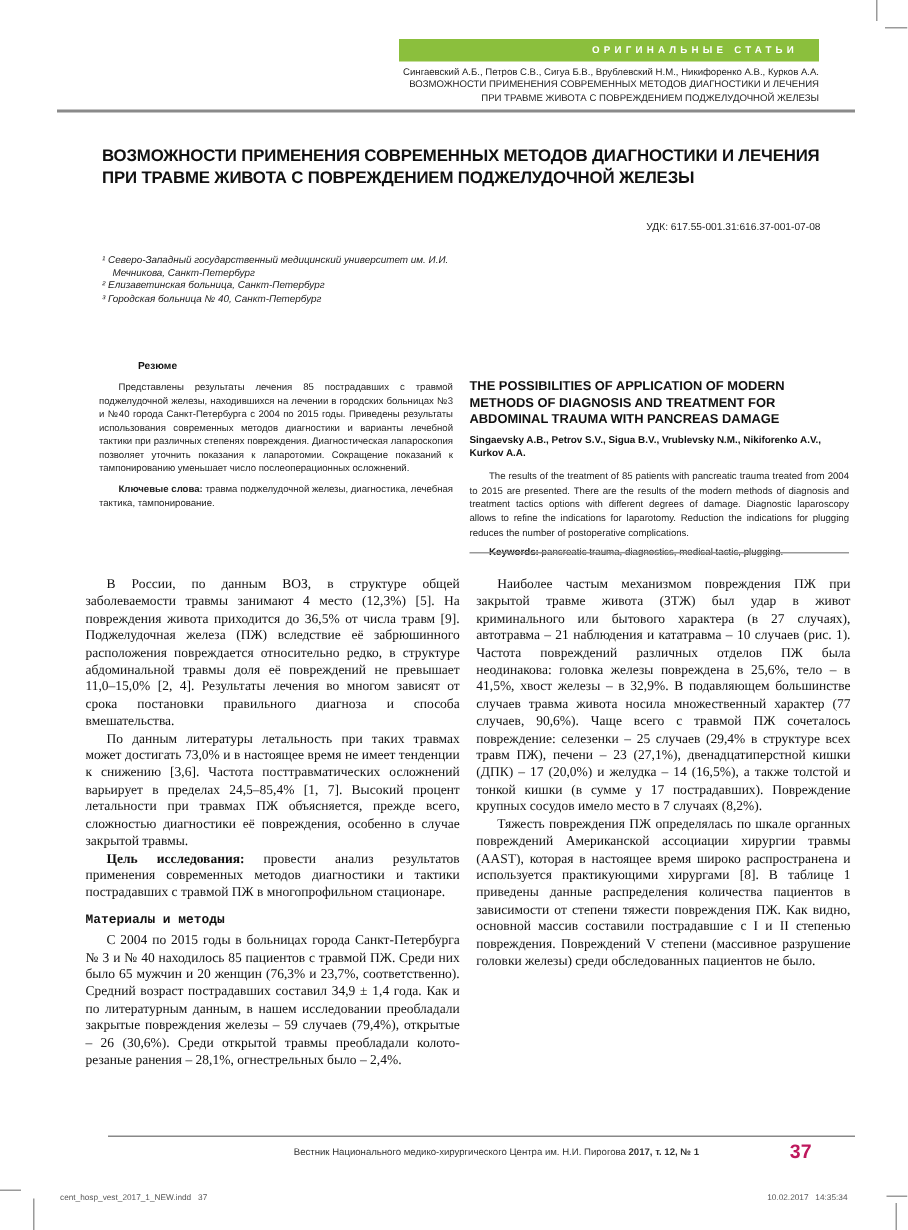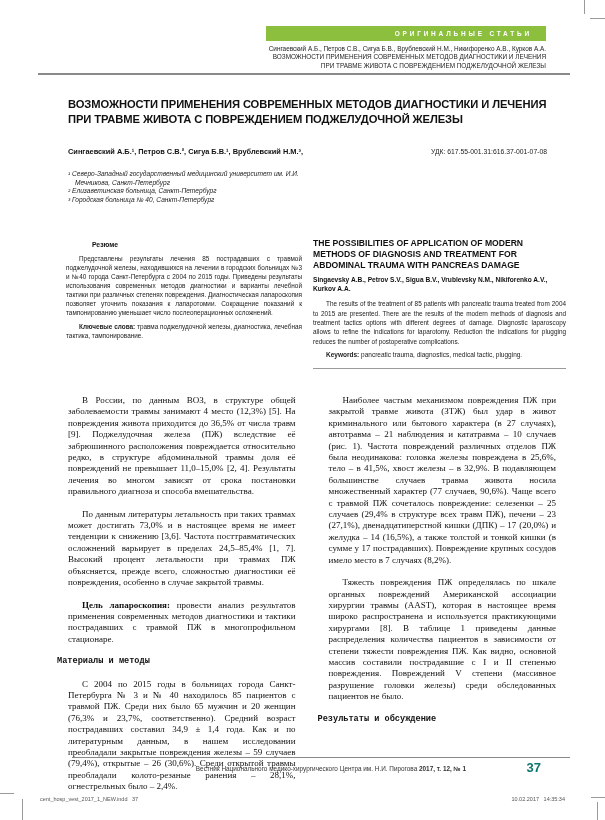--- a/index.html
+++ b/index.html
@@ -43,45 +43,45 @@
   
   .abstract-ru{
     position:absolute;left:66px;top:240px;width:236px;
     font-size:6.4px;line-height:9px;text-align:justify;color:#222;
   }
   .abstract-ru .h{font-weight:bold;font-size:6.8px;margin:0 0 5px 26px;color:#111;}
   .abstract-ru p{margin:0;text-indent:13px;}
   .abstract-ru .kw{margin-top:5px;}
   .b{font-weight:bold;}
 
-  .abstract-en{position:absolute;left:313px;top:238px;width:253px;color:#111;}
+  .abstract-en{position:absolute;left:313px;top:252px;width:253px;color:#111;}
   .en-title{font-weight:bold;font-size:8.6px;line-height:11px;}
   .en-authors{font-weight:bold;font-size:6.6px;line-height:8.6px;margin-top:5px;}
   .en-text{font-size:6.4px;line-height:9.4px;text-align:justify;text-indent:13px;margin-top:6px;color:#222;}
   .en-kw{font-size:6.5px;margin-top:5px;text-indent:13px;color:#222;}
   .abstract-rule{position:absolute;left:313px;top:368px;width:253px;height:1px;background:#999;}
 
   
   .body-cols{
     position:absolute;left:57px;top:384px;width:510px;
     display:flex;gap:11px;
     font-family:"Liberation Serif", serif;
     font-size:9px;line-height:11.4px;text-align:justify;color:#111;
   }
   .col{flex:1;min-width:0;}
-  .body-cols p{margin:11px;text-indent:14px;}
+  .body-cols p{margin:0;text-indent:14px;}
   .section-heading{
     font-family:Liberation Mono, monospace;font-weight:bold;
     font-size:8.6px;margin:7px 0 2px 0;text-indent:0;text-align:left;
   }
 
   
   .footer-rule{position:absolute;left:72px;right:35px;top:757px;height:1px;background:#888;}
   .footer-text{position:absolute;right:139px;top:765px;font-size:6.4px;color:#333;white-space:nowrap;}
-  .page-number{position:absolute;right:64px;top:760px;font-size:13px;font-weight:bold;color:#0f766e;}
+  .page-number{position:absolute;right:64px;top:760px;font-size:13px;font-weight:bold;color:#be185d;}
 
   
   .mark-file{position:absolute;left:40px;top:796px;font-size:5.5px;color:#555;white-space:pre;}
   .mark-time{position:absolute;right:40px;top:796px;font-size:5.5px;color:#555;white-space:pre;}
 </style>
 </head>
 <body>
 
 <div class="crop" style="left:584px;top:0;width:1px;height:14px;"></div>
 <div class="crop" style="left:590px;top:18px;width:15px;height:1px;"></div>
@@ -99,21 +99,20 @@
 </div>
 
 <div class="header-rule"></div>
 
 <div class="article-title">
   <div>ВОЗМОЖНОСТИ ПРИМЕНЕНИЯ СОВРЕМЕННЫХ МЕТОДОВ ДИАГНОСТИКИ И ЛЕЧЕНИЯ</div>
   <div>ПРИ ТРАВМЕ ЖИВОТА С ПОВРЕЖДЕНИЕМ ПОДЖЕЛУДОЧНОЙ ЖЕЛЕЗЫ</div>
 </div>
 
 <div class="authors-block">
-  <div>Сингаевский А.Б.¹, Петров С.В.², Сигуа Б.В.¹, Врублевский Н.М.³,</div>
 </div>
 
 <div class="udc">УДК: 617.55-001.31:616.37-001-07-08</div>
 
 <div class="affiliations">
   <div>¹ Северо-Западный государственный медицинский университет им. И.И. Мечникова, Санкт-Петербург</div>
   <div>² Елизаветинская больница, Санкт-Петербург</div>
   <div>³ Городская больница № 40, Санкт-Петербург</div>
 </div>
 
@@ -129,28 +128,27 @@
   <div class="en-text">The results of the treatment of 85 patients with pancreatic trauma treated from 2004 to 2015 are presented. There are the results of the modern methods of diagnosis and treatment tactics options with different degrees of damage. Diagnostic laparoscopy allows to refine the indications for laparotomy. Reduction the indications for plugging reduces the number of postoperative complications.</div>
   <div class="en-kw"><span class="b">Keywords:</span><span> pancreatic trauma, diagnostics, medical tactic, plugging.</span></div>
 </div>
 
 <div class="abstract-rule"></div>
 
 <div class="body-cols">
   <div class="col">
     <p>В России, по данным ВОЗ, в структуре общей заболеваемости травмы занимают 4 место (12,3%) [5]. На повреждения живота приходится до 36,5% от числа травм [9]. Поджелудочная железа (ПЖ) вследствие её забрюшинного расположения повреждается относительно редко, в структуре абдоминальной травмы доля её повреждений не превышает 11,0–15,0% [2, 4]. Результаты лечения во многом зависят от срока постановки правильного диагноза и способа вмешательства.</p>
     <p>По данным литературы летальность при таких травмах может достигать 73,0% и в настоящее время не имеет тенденции к снижению [3,6]. Частота посттравматических осложнений варьирует в пределах 24,5–85,4% [1, 7]. Высокий процент летальности при травмах ПЖ объясняется, прежде всего, сложностью диагностики её повреждения, особенно в случае закрытой травмы.</p>
-    <p><span class="b">Цель лапароскопия:</span><span> провести анализ результатов применения современных методов диагностики и тактики пострадавших с травмой ПЖ в многопрофильном стационаре.</span></p>
+    <p><span class="b">Цель исследования:</span><span> провести анализ результатов применения современных методов диагностики и тактики пострадавших с травмой ПЖ в многопрофильном стационаре.</span></p>
     <div class="section-heading">Материалы и методы</div>
     <p>С 2004 по 2015 годы в больницах города Санкт-Петербурга № 3 и № 40 находилось 85 пациентов с травмой ПЖ. Среди них было 65 мужчин и 20 женщин (76,3% и 23,7%, соответственно). Средний возраст пострадавших составил 34,9 ± 1,4 года. Как и по литературным данным, в нашем исследовании преобладали закрытые повреждения железы – 59 случаев (79,4%), открытые – 26 (30,6%). Среди открытой травмы преобладали колото-резаные ранения – 28,1%, огнестрельных было – 2,4%.</p>
   </div>
   <div class="col">
     <p>Наиболее частым механизмом повреждения ПЖ при закрытой травме живота (ЗТЖ) был удар в живот криминального или бытового характера (в 27 случаях), автотравма – 21 наблюдения и кататравма – 10 случаев (рис. 1). Частота повреждений различных отделов ПЖ была неодинакова: головка железы повреждена в 25,6%, тело – в 41,5%, хвост железы – в 32,9%. В подавляющем большинстве случаев травма живота носила множественный характер (77 случаев, 90,6%). Чаще всего с травмой ПЖ сочеталось повреждение: селезенки – 25 случаев (29,4% в структуре всех травм ПЖ), печени – 23 (27,1%), двенадцатиперстной кишки (ДПК) – 17 (20,0%) и желудка – 14 (16,5%), а также толстой и тонкой кишки (в сумме у 17 пострадавших). Повреждение крупных сосудов имело место в 7 случаях (8,2%).</p>
     <p>Тяжесть повреждения ПЖ определялась по шкале органных повреждений Американской ассоциации хирургии травмы (AAST), которая в настоящее время широко распространена и используется практикующими хирургами [8]. В таблице 1 приведены данные распределения количества пациентов в зависимости от степени тяжести повреждения ПЖ. Как видно, основной массив составили пострадавшие с I и II степенью повреждения. Повреждений V степени (массивное разрушение головки железы) среди обследованных пациентов не было.</p>
-    <div class="section-heading">Результаты и обсуждение</div>
   </div>
 </div>
 
 <div class="footer-rule"></div>
 <div class="footer-text"><span>Вестник Национального медико-хирургического Центра им. Н.И. Пирогова </span><span class="b">2017, т. 12, № 1</span></div>
 <div class="page-number">37</div>
 
 <div class="mark-file">cent_hosp_vest_2017_1_NEW.indd   37</div>
 <div class="mark-time">10.02.2017   14:35:34</div>
 

